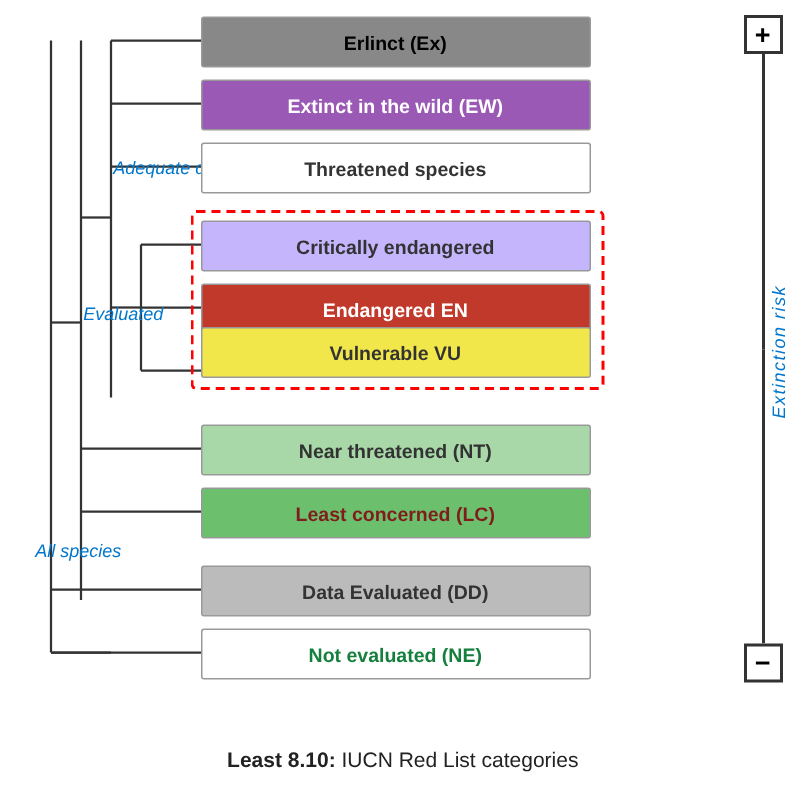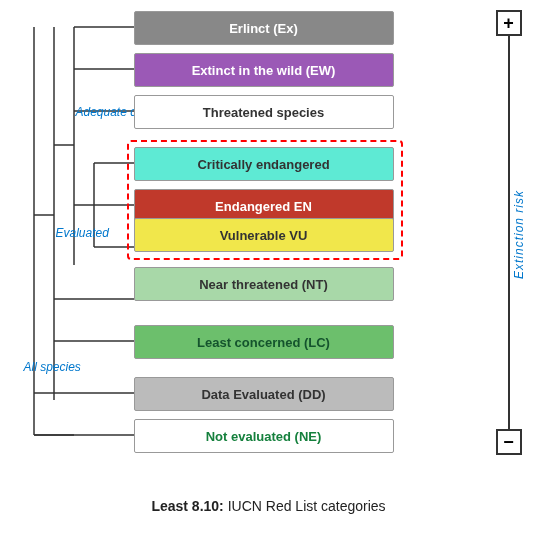--- a/index.html
+++ b/index.html
@@ -79,28 +79,28 @@
       height: 34px;
       display: flex;
       align-items: center;
       justify-content: center;
       font-size: 13px;
       font-weight: bold;
       border: 1px solid #999;
       border-radius: 2px;
     }
 
-    .cat-extinct { background: #888; color: #ffffff; }
+    .cat-extinct { background: #888; color: #000000; }
     .cat-ew { background: #9b59b6; color: #fff; }
     .cat-threatened { background: #fff; color: #333; border: 1px solid #999; }
-    .cat-cr { background: #5eead4; color: #333; text-align: right; }
+    .cat-cr { background: #c4b5fd; color: #333; text-align: right; }
     .cat-en { background: #c0392b; color: #fff; }
     .cat-vu { background: #f1e74b; color: #333; }
     .cat-nt { background: #a8d8a8; color: #333; }
-    .cat-lc { background: #6cbf6c; color: #14532d; text-align: center; }
+    .cat-lc { background: #6cbf6c; color: #7f1d1d; text-align: center; }
     .cat-dd { background: #bbb; color: #333; }
     .cat-ne { background: #fff; color: #15803d; border: 1px solid #999; }
 
     
     .threatened-group {
       position: absolute;
       left: 113px;
       top: 130px;
       width: 276px;
       height: 120px;
@@ -173,21 +173,21 @@
 
     <line x1="20" y1="383" x2="120" y2="383" stroke="#333" stroke-width="1.5"></line>
 
     <line x1="20" y1="425" x2="120" y2="425" stroke="#333" stroke-width="1.5"></line>
 
     <line x1="80" y1="153" x2="80" y2="237" stroke="#333" stroke-width="1.5"></line>
     <line x1="60" y1="195" x2="80" y2="195" stroke="#333" stroke-width="1.5"></line>
   </svg>
 
   <span class="left-label" style="left:62px; top:95px;">Adequate data</span>
-  <span class="left-label" style="left:42px; top:216px;text-align:center;">Evaluated</span>
+  <span class="left-label" style="left:42px; top:192px;text-align:center;">Evaluated</span>
   <span class="left-label" style="left:10px; top:350px;">All species</span>
 
   <div class="categories">
 
     <div class="cat-row" style="position:absolute; top:0px; left:0;">
       <div class="cat-box cat-extinct">Erlinct (Ex)</div>
     </div>
 
     <div class="cat-row" style="position:absolute; top:42px; left:0;">
       <div class="cat-box cat-ew">Extinct in the wild (EW)</div>
@@ -202,21 +202,21 @@
     </div>
 
     <div class="cat-row" style="position:absolute; top:178px; left:0;">
       <div class="cat-box cat-en">Endangered EN</div>
     </div>
 
     <div class="cat-row" style="position:absolute; top:207px; left:0;">
       <div class="cat-box cat-vu">Vulnerable VU</div>
     </div>
 
-    <div class="cat-row" style="position:absolute; top:256px; left:0;">
+    <div class="cat-row" style="position:absolute; top:272px; left:0;">
       <div class="cat-box cat-nt">Near threatened (NT)</div>
     </div>
 
     <div class="cat-row" style="position:absolute; top:314px; left:0;">
       <div class="cat-box cat-lc">Least concerned (LC)</div>
     </div>
 
     <div class="cat-row" style="position:absolute; top:366px; left:0;">
       <div class="cat-box cat-dd">Data Evaluated (DD)</div>
     </div>

